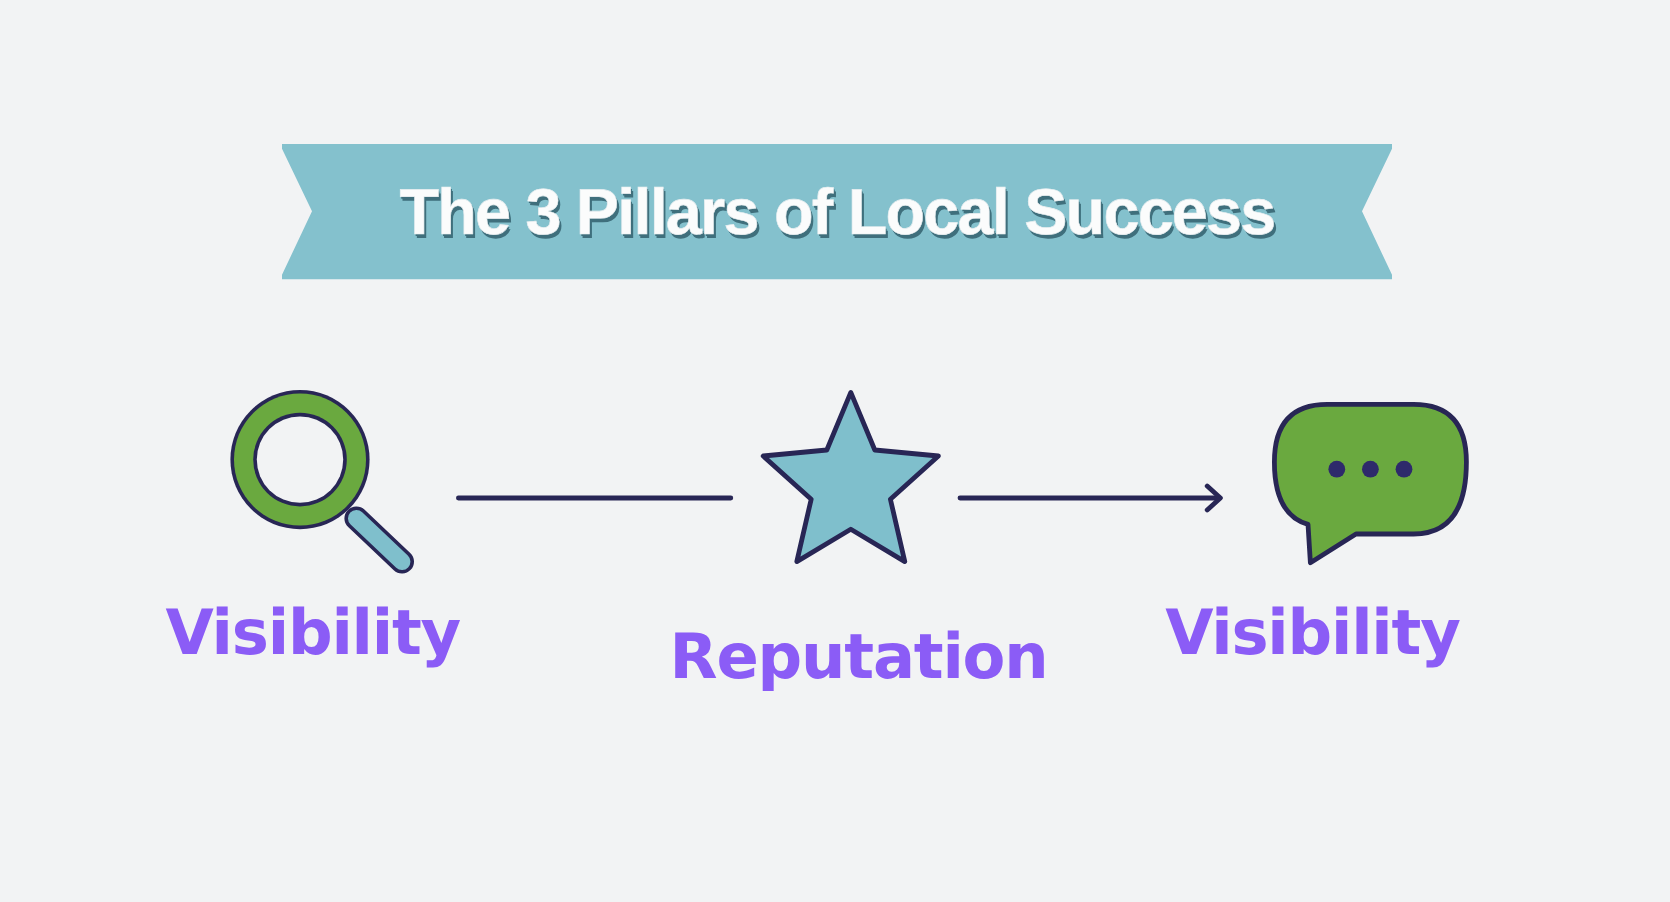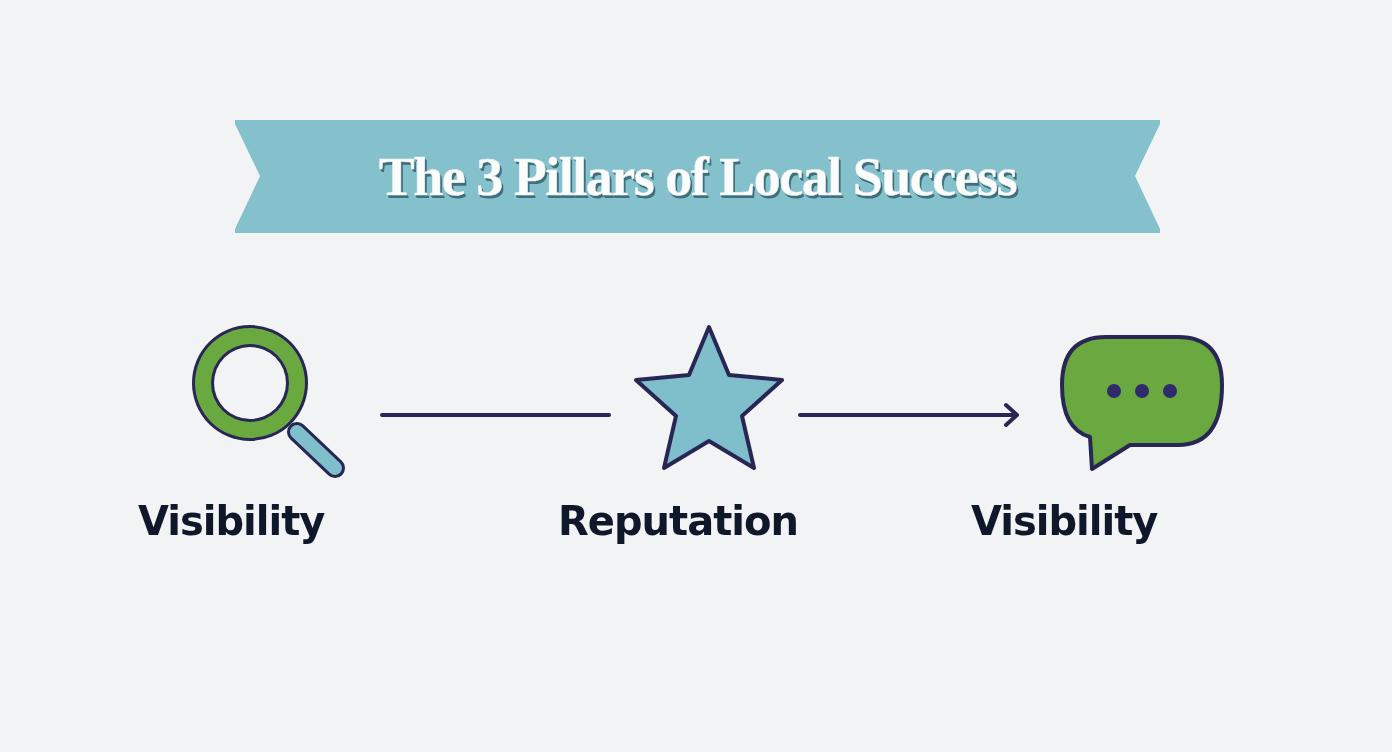--- a/index.html
+++ b/index.html
@@ -9,32 +9,32 @@
     font-family:"DejaVu Sans", sans-serif;
     position:relative;
   }
   .banner {
     position:absolute; left:235px; top:120px; width:925px; height:113px;
   }
   .banner svg { position:absolute; left:0; top:0; }
   .banner-title {
     position:absolute; left:0; top:0; width:100%; height:100%;
     display:flex; align-items:center; justify-content:center;
-    font-family:Liberation Serif, serif;
+    font-family:Liberation Sans, sans-serif;
     font-size:54px; font-weight:bold; color:#fbfcfc;
     letter-spacing:-1.5px;
     text-shadow: 2px 3px 0 #3f6f7c, 1px 2px 0 #3f6f7c;
     -webkit-text-stroke: 0.5px #e8eef0;
   }
   .icon { position:absolute; }
   .connector { position:absolute; }
   .label {
     position:absolute; top:498px;
     font-family:"DejaVu Sans", sans-serif;
-    font-weight:bold; font-size:40px; color:#0f172a;
+    font-weight:bold; font-size:52px; color:#8b5cf6;
     letter-spacing:-1px;
     white-space:nowrap;
   }
 </style>
 </head>
 <body>
 
 <div class="banner">
   <svg width="925" height="113" viewBox="0 0 925 113">
     <polygon points="0,0 925,0 925,4 900,56 925,109 925,113 0,113 0,109 25,56 0,4" fill="#84c1cd"></polygon>
@@ -65,14 +65,14 @@
 </svg>
 
 <svg class="icon" style="left:1058px; top:333px;" width="170" height="142" viewBox="0 0 170 142">
   <path d="M48,4 L120,4 Q164,4 164,52 Q164,112 120,112 L72,112 L34,136 L32,104 Q4,96 4,52 Q4,4 48,4 Z" fill="#6aa93f" stroke="#282655" stroke-width="4" stroke-linejoin="round"></path>
   <circle cx="56" cy="58" r="7" fill="#2e2a6b"></circle>
   <circle cx="84" cy="58" r="7" fill="#2e2a6b"></circle>
   <circle cx="112" cy="58" r="7" fill="#2e2a6b"></circle>
 </svg>
 
 <div class="label" style="left:138px;">Visibility</div>
-<div class="label" style="left:558px;">Reputation</div>
+<div class="label" style="left:558px;margin-top:20px;">Reputation</div>
 <div class="label" style="left:971px;">Visibility</div>
 
 </body></html>

